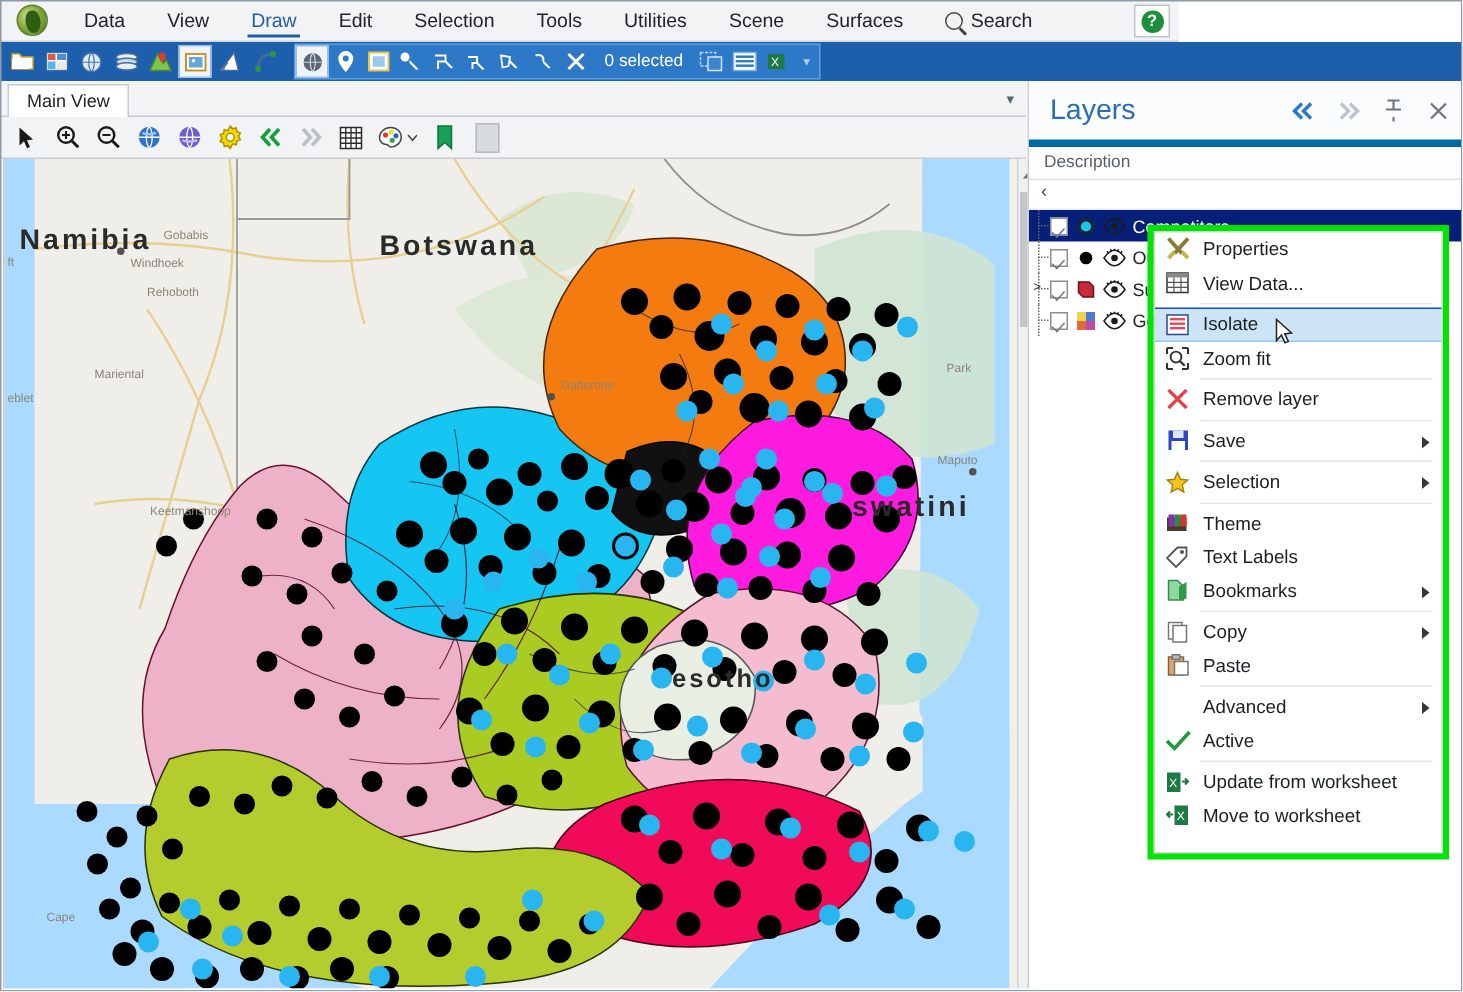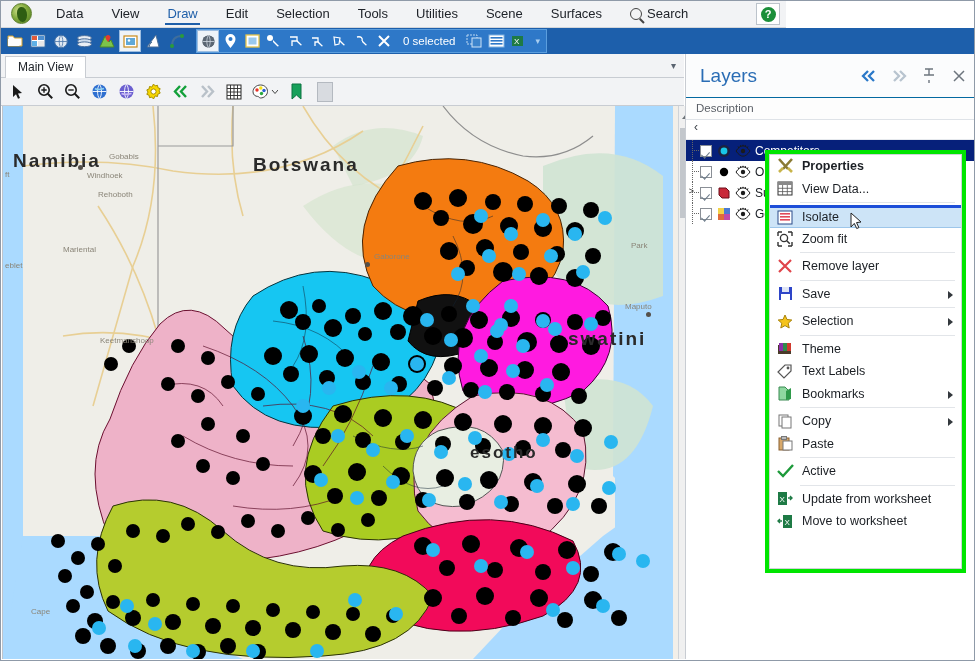--- a/index.html
+++ b/index.html
@@ -105,21 +105,21 @@
   .map-small{ position:absolute; font-size:8px; color:#8a8578; pointer-events:none;}
   .city-dot{ position:absolute; width:5px;height:5px;border-radius:50%;background:#55504a; }
 
   
   .panel{
     position:absolute; left:685px; top:54px; width:288px; height:605px;
     background:#ffffff; border-left:1px solid #c8ccd2;
   }
   .panel-head{
     position:absolute; left:0; top:0; width:288px; height:44px;
-    background:#fbfcfd; border-bottom:1px solid #0369a1;
+    background:#fbfcfd; border-bottom:5px solid #0369a1;
     display:flex; align-items:center;
   }
   .panel-title{ font-size:19px; color:#2a6db5; padding-left:14px; flex:1;}
   .phbtn{ width:30px;height:30px; display:flex;align-items:center;justify-content:center; }
   .desc-row{
     position:absolute; left:0; top:44px; width:288px; height:22px;
     background:#fdfdfd; border-bottom:1px solid #dfe3e8;
     font-size:11.5px; color:#5a5f66; padding:4px 0 0 10px;
   }
   .collapse-row{
@@ -156,24 +156,24 @@
     border:4px solid #00e500; background:transparent; z-index:40; pointer-events:none;
   }
   .ctx{
     position:absolute; left:769px; top:154px; width:193px; height:415px;
     background:#ffffff; border:1px solid #cfd3d8; z-index:30;
     font-size:12.5px; color:#1b1f24; box-shadow:1px 1px 3px rgba(0,0,0,.18);
   }
   .ctx-item{
     height:22.5px; display:flex; align-items:center; padding-left:2px; position:relative;
   }
-  .ctx-item.sel{ background:#cde4f7; border-top:3px solid #1d4ed8; border-bottom:1px solid #9dc6ea;}
+  .ctx-item.sel{ background:#cde4f7; border-top:1px solid #1d4ed8; border-bottom:1px solid #9dc6ea;}
   .ctx-ico{ width:26px;height:20px; display:flex; align-items:center; justify-content:center; flex:none;}
   .ctx-label{ padding-left:4px; white-space:nowrap;}
-  .ctx-item.bold .ctx-label{ font-weight:bold; }
+  .ctx-item.bold .ctx-label{ font-weight:normal; }
   .ctx-arrow{
     position:absolute; right:8px; top:8px; width:0;height:0;
     border-top:4px solid transparent;border-bottom:4px solid transparent;border-left:5px solid #33383d;
   }
   .ctx-sep{ height:1px; background:#e2e5e9; margin:2px 6px 2px 30px;}
   .cursor{
     position:absolute; left:850px; top:212px; width:13px;height:19px; z-index:50; pointer-events:none;
   }
 </style>
 </head>
@@ -723,21 +723,21 @@
             <circle cx="152" cy="518" r="7"></circle>
             <circle cx="352" cy="494" r="7"></circle>
           <circle cx="393" cy="508" r="7"></circle>
         </g>
       </svg>
 
       <div id="map-country-labels">
           <div class="map-label" style="left: 10px; top: 44px; font-size: 19px; letter-spacing: 2px;">Namibia</div>
           <div class="map-label" style="left: 250px; top: 48px; font-size: 19px; letter-spacing: 2px;">Botswana</div>
           <div class="map-label" style="left: 565px; top: 222px; font-size: 19px; letter-spacing: 2px;">swatini</div>
-          <div class="map-label" style="left: 467px; top: 337px; font-size: 17px; letter-spacing: 2px;">esotho</div>
+          <div class="map-label" style="left: 445px; top: 337px; font-size: 17px; letter-spacing: 2px;">esotho</div>
         </div>
       <div id="map-place-labels">
           <div class="map-small" style="left: 106px; top: 46px;">Gobabis</div>
           <div class="map-small" style="left: 84px; top: 65px;">Windhoek</div>
           <div class="map-small" style="left: 95px; top: 84px;">Rehoboth</div>
           <div class="map-small" style="left: 60px; top: 139px;">Mariental</div>
           <div class="map-small" style="left: 58px; top: 230px; padding-left: 39px;">Keetmanshoop</div>
           <div class="map-small" style="left: 2px; top: 64px;">ft</div>
           <div class="map-small" style="left: 2px; top: 155px;">eblet</div>
           <div class="map-small" style="left: 371px; top: 146px;">Gaborone</div>
@@ -986,20 +986,27 @@
               <rect x="1" y="2" width="10" height="12" fill="#d8a86a" stroke="#8a6030"></rect>
               <rect x="3.5" y="0.5" width="5" height="3" fill="#bbb" stroke="#777"></rect>
               <rect x="5" y="5" width="9" height="9" fill="#fff" stroke="#777"></rect>
             </svg>
           </span>
           <span class="ctx-label">Paste</span>
         </div>
         <div class="ctx-sep"></div>
         <div class="ctx-item">
           <span class="ctx-ico">
+            <svg width="14" height="14" viewBox="0 0 14 14"></svg>
+          </span>
+          <span class="ctx-label">Advanced</span>
+          <span class="ctx-arrow"></span>
+        </div>
+        <div class="ctx-item">
+          <span class="ctx-ico">
             <svg width="17" height="14" viewBox="0 0 17 14">
               <path d="M1 7l5 5L16 1" stroke="#1d9a3a" stroke-width="2.4" fill="none"></path>
             </svg>
           </span>
           <span class="ctx-label">Active</span>
         </div>
         <div class="ctx-sep"></div>
         <div class="ctx-item">
           <span class="ctx-ico">
             <svg width="16" height="15" viewBox="0 0 16 15">

